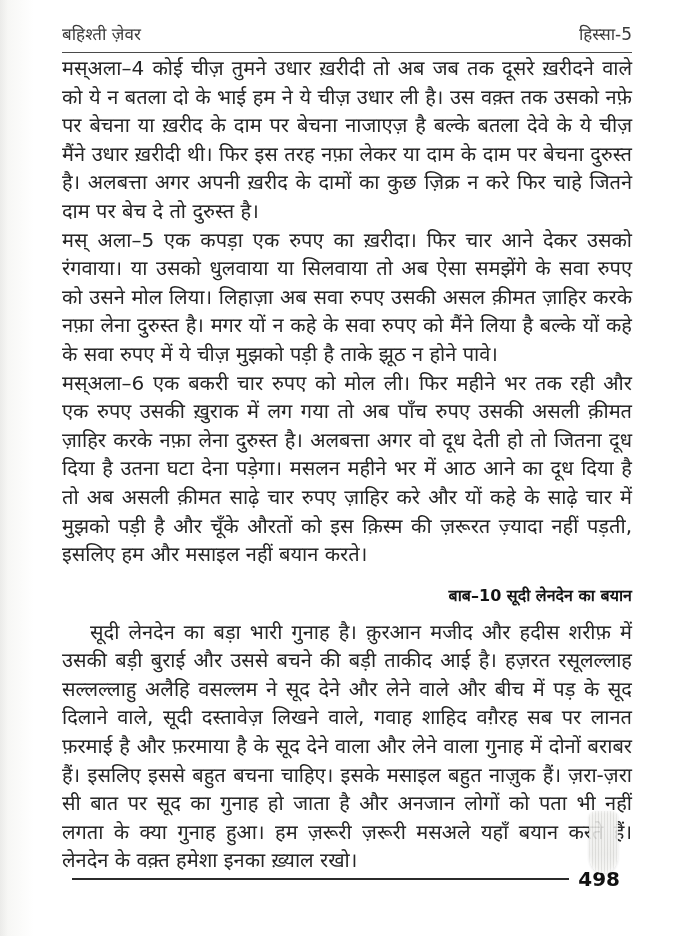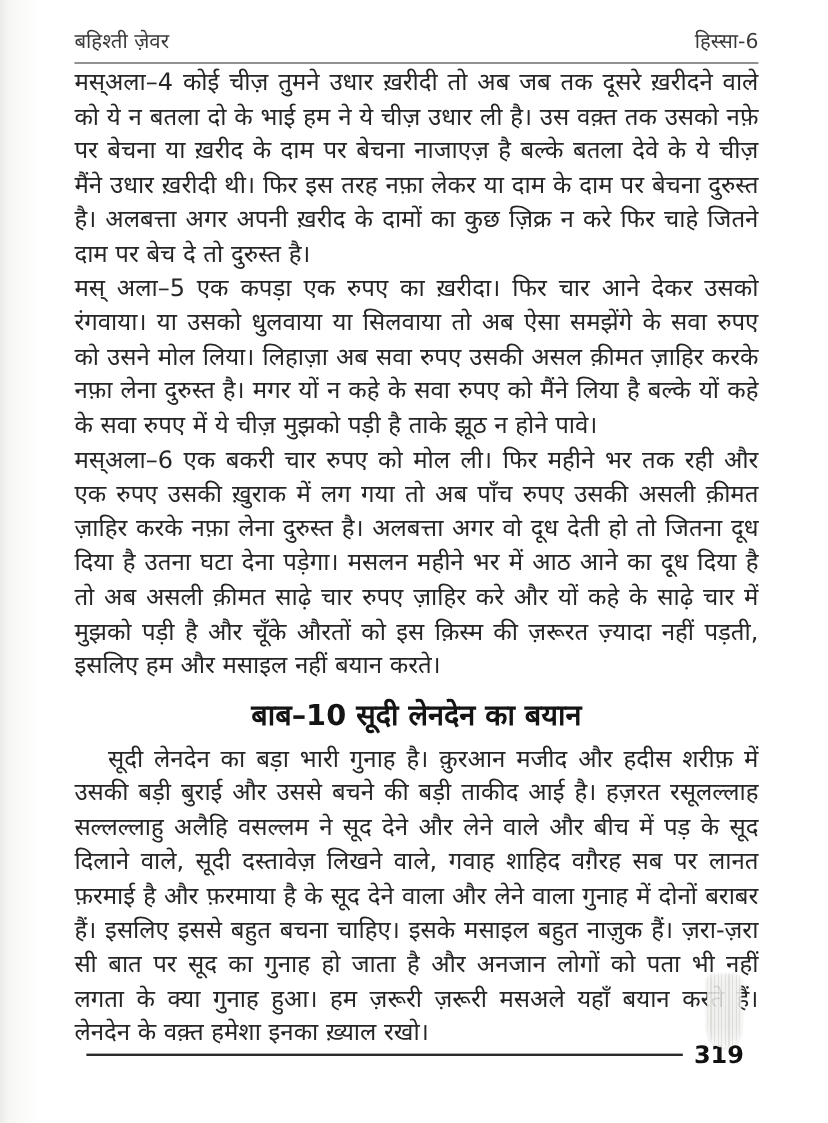--- a/index.html
+++ b/index.html
@@ -44,22 +44,22 @@
     font-size: 20px;
     line-height: 28.6px;
     text-align: justify;
     color: #262626;
   }
   .para.indent {
     text-indent: 28px;
   }
   .chapter-heading {
     margin: 12px 0 7px 0;
-    text-align: center;
-    font-size: 24px;
+    text-align: right;
+    font-size: 16px;
     line-height: 30px;
     font-weight: bold;
     color: #141414;
   }
   .page-footer {
     position: absolute;
     left: 72px;
     right: 70px;
     top: 869px;
     display: flex;
@@ -92,33 +92,33 @@
     z-index: 5;
   }
 </style>
 </head>
 <body>
 
 <div class="page">
 
   <header class="page-header">
     <span>बहिश्ती ज़ेवर</span>
-    <span>हिस्सा-6</span>
+    <span>हिस्सा-5</span>
   </header>
 
   <main class="page-body">
     <p class="para">मस्अला–4 कोई चीज़ तुमने उधार ख़रीदी तो अब जब तक दूसरे ख़रीदने वाले को ये न बतला दो के भाई हम ने ये चीज़ उधार ली है। उस वक़्त तक उसको नफ़े पर बेचना या ख़रीद के दाम पर बेचना नाजाएज़ है बल्के बतला देवे के ये चीज़ मैंने उधार ख़रीदी थी। फिर इस तरह नफ़ा लेकर या दाम के दाम पर बेचना दुरुस्त है। अलबत्ता अगर अपनी ख़रीद के दामों का कुछ ज़िक्र न करे फिर चाहे जितने दाम पर बेच दे तो दुरुस्त है।</p>
     <p class="para">मस् अला–5 एक कपड़ा एक रुपए का ख़रीदा। फिर चार आने देकर उसको रंगवाया। या उसको धुलवाया या सिलवाया तो अब ऐसा समझेंगे के सवा रुपए को उसने मोल लिया। लिहाज़ा अब सवा रुपए उसकी असल क़ीमत ज़ाहिर करके नफ़ा लेना दुरुस्त है। मगर यों न कहे के सवा रुपए को मैंने लिया है बल्के यों कहे के सवा रुपए में ये चीज़ मुझको पड़ी है ताके झूठ न होने पावे।</p>
     <p class="para">मस्अला–6 एक बकरी चार रुपए को मोल ली। फिर महीने भर तक रही और एक रुपए उसकी ख़ुराक में लग गया तो अब पाँच रुपए उसकी असली क़ीमत ज़ाहिर करके नफ़ा लेना दुरुस्त है। अलबत्ता अगर वो दूध देती हो तो जितना दूध दिया है उतना घटा देना पड़ेगा। मसलन महीने भर में आठ आने का दूध दिया है तो अब असली क़ीमत साढ़े चार रुपए ज़ाहिर करे और यों कहे के साढ़े चार में मुझको पड़ी है और चूँके औरतों को इस क़िस्म की ज़रूरत ज़्यादा नहीं पड़ती, इसलिए हम और मसाइल नहीं बयान करते।</p>
 
     <h2 class="chapter-heading">बाब–10 सूदी लेनदेन का बयान</h2>
 
     <p class="para indent">सूदी लेनदेन का बड़ा भारी गुनाह है। क़ुरआन मजीद और हदीस शरीफ़ में उसकी बड़ी बुराई और उससे बचने की बड़ी ताकीद आई है। हज़रत रसूलल्लाह सल्लल्लाहु अलैहि वसल्लम ने सूद देने और लेने वाले और बीच में पड़ के सूद दिलाने वाले, सूदी दस्तावेज़ लिखने वाले, गवाह शाहिद वग़ैरह सब पर लानत फ़रमाई है और फ़रमाया है के सूद देने वाला और लेने वाला गुनाह में दोनों बराबर हैं। इसलिए इससे बहुत बचना चाहिए। इसके मसाइल बहुत नाज़ुक हैं। ज़रा-ज़रा सी बात पर सूद का गुनाह हो जाता है और अनजान लोगों को पता भी नहीं लगता के क्या गुनाह हुआ। हम ज़रूरी ज़रूरी मसअले यहाँ बयान करते हैं। लेनदेन के वक़्त हमेशा इनका ख़्याल रखो।</p>
   </main>
 
   <div class="scroll-indicator"></div>
 
   <footer class="page-footer">
     <span class="footer-rule"></span>
-    <span class="page-number">319</span>
+    <span class="page-number">498</span>
   </footer>
 
 </div>
 
 </body></html>

